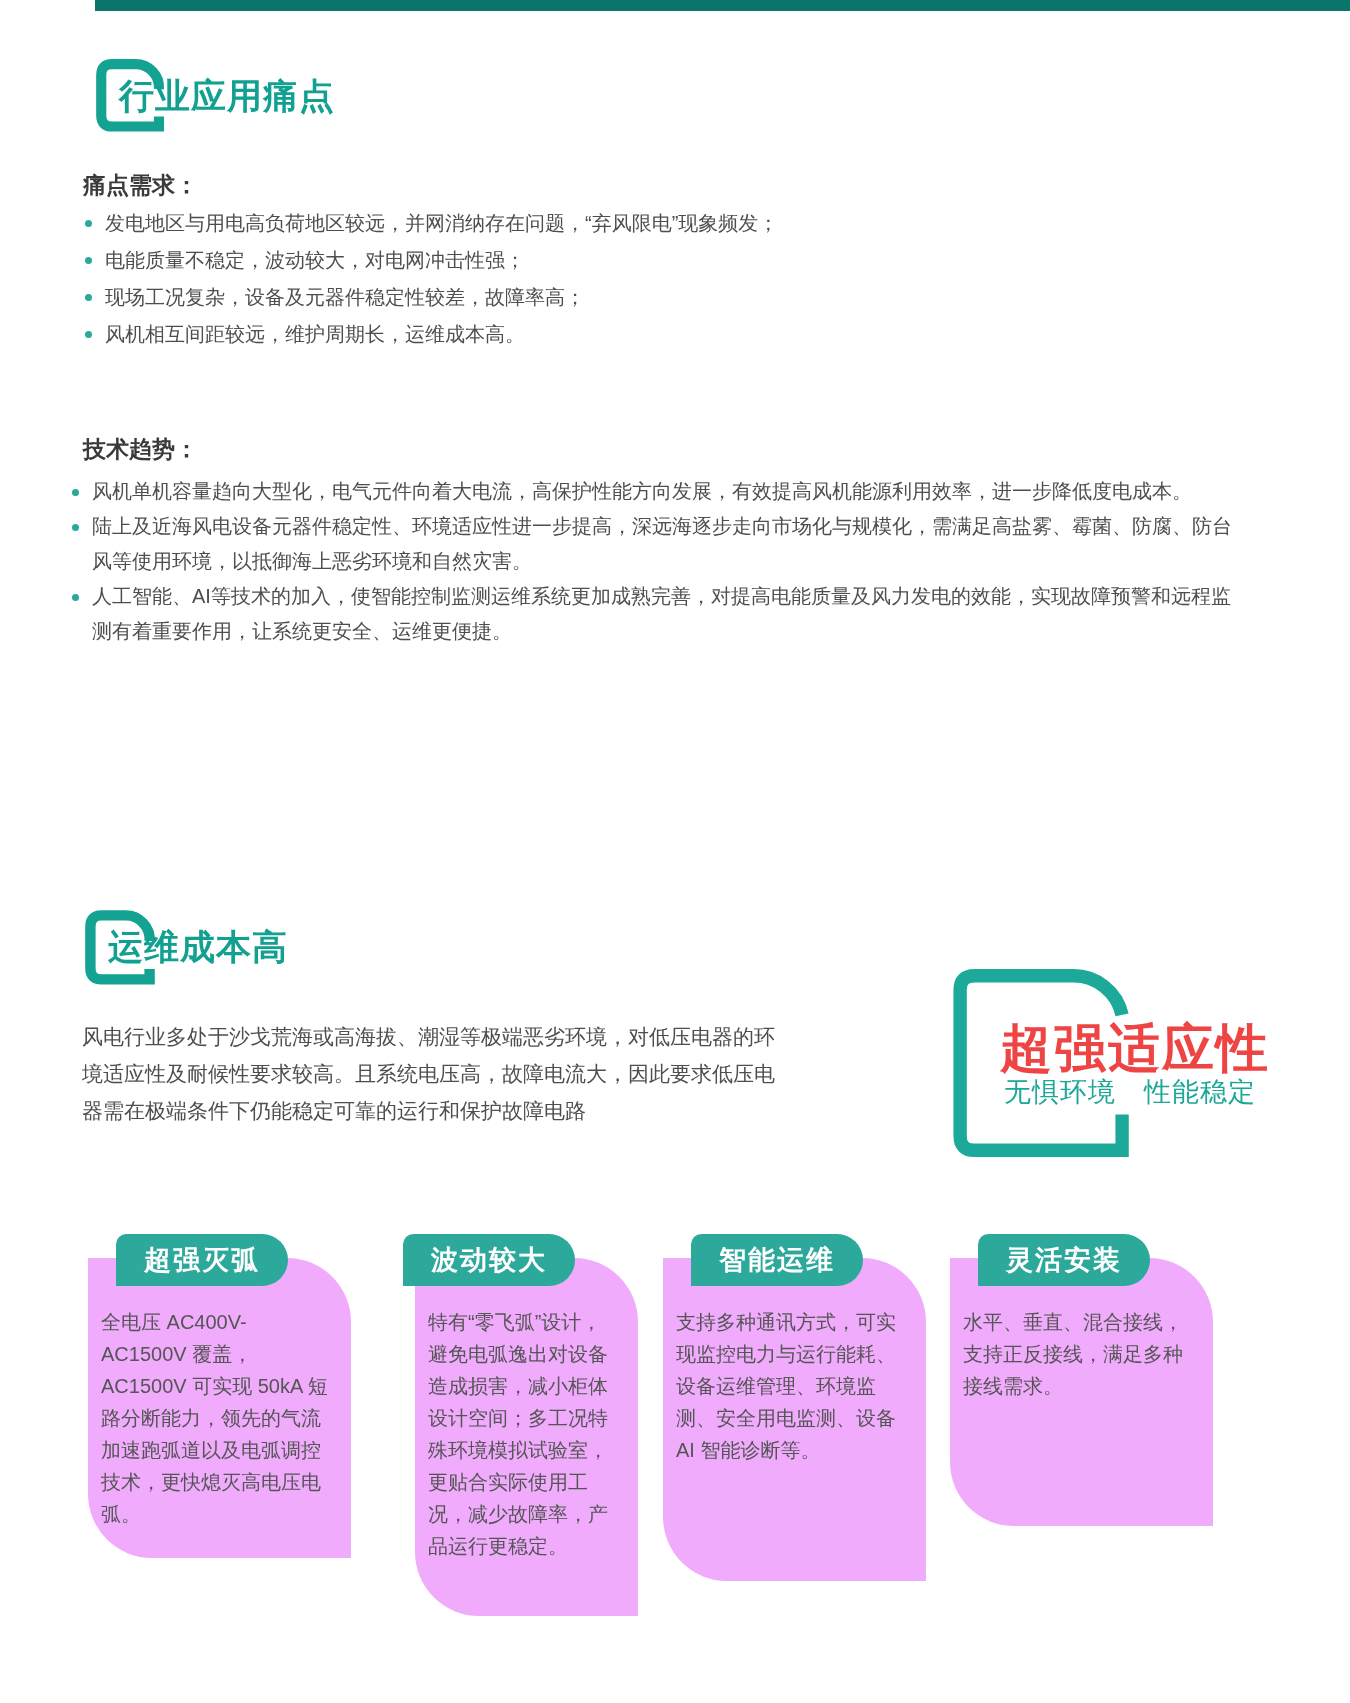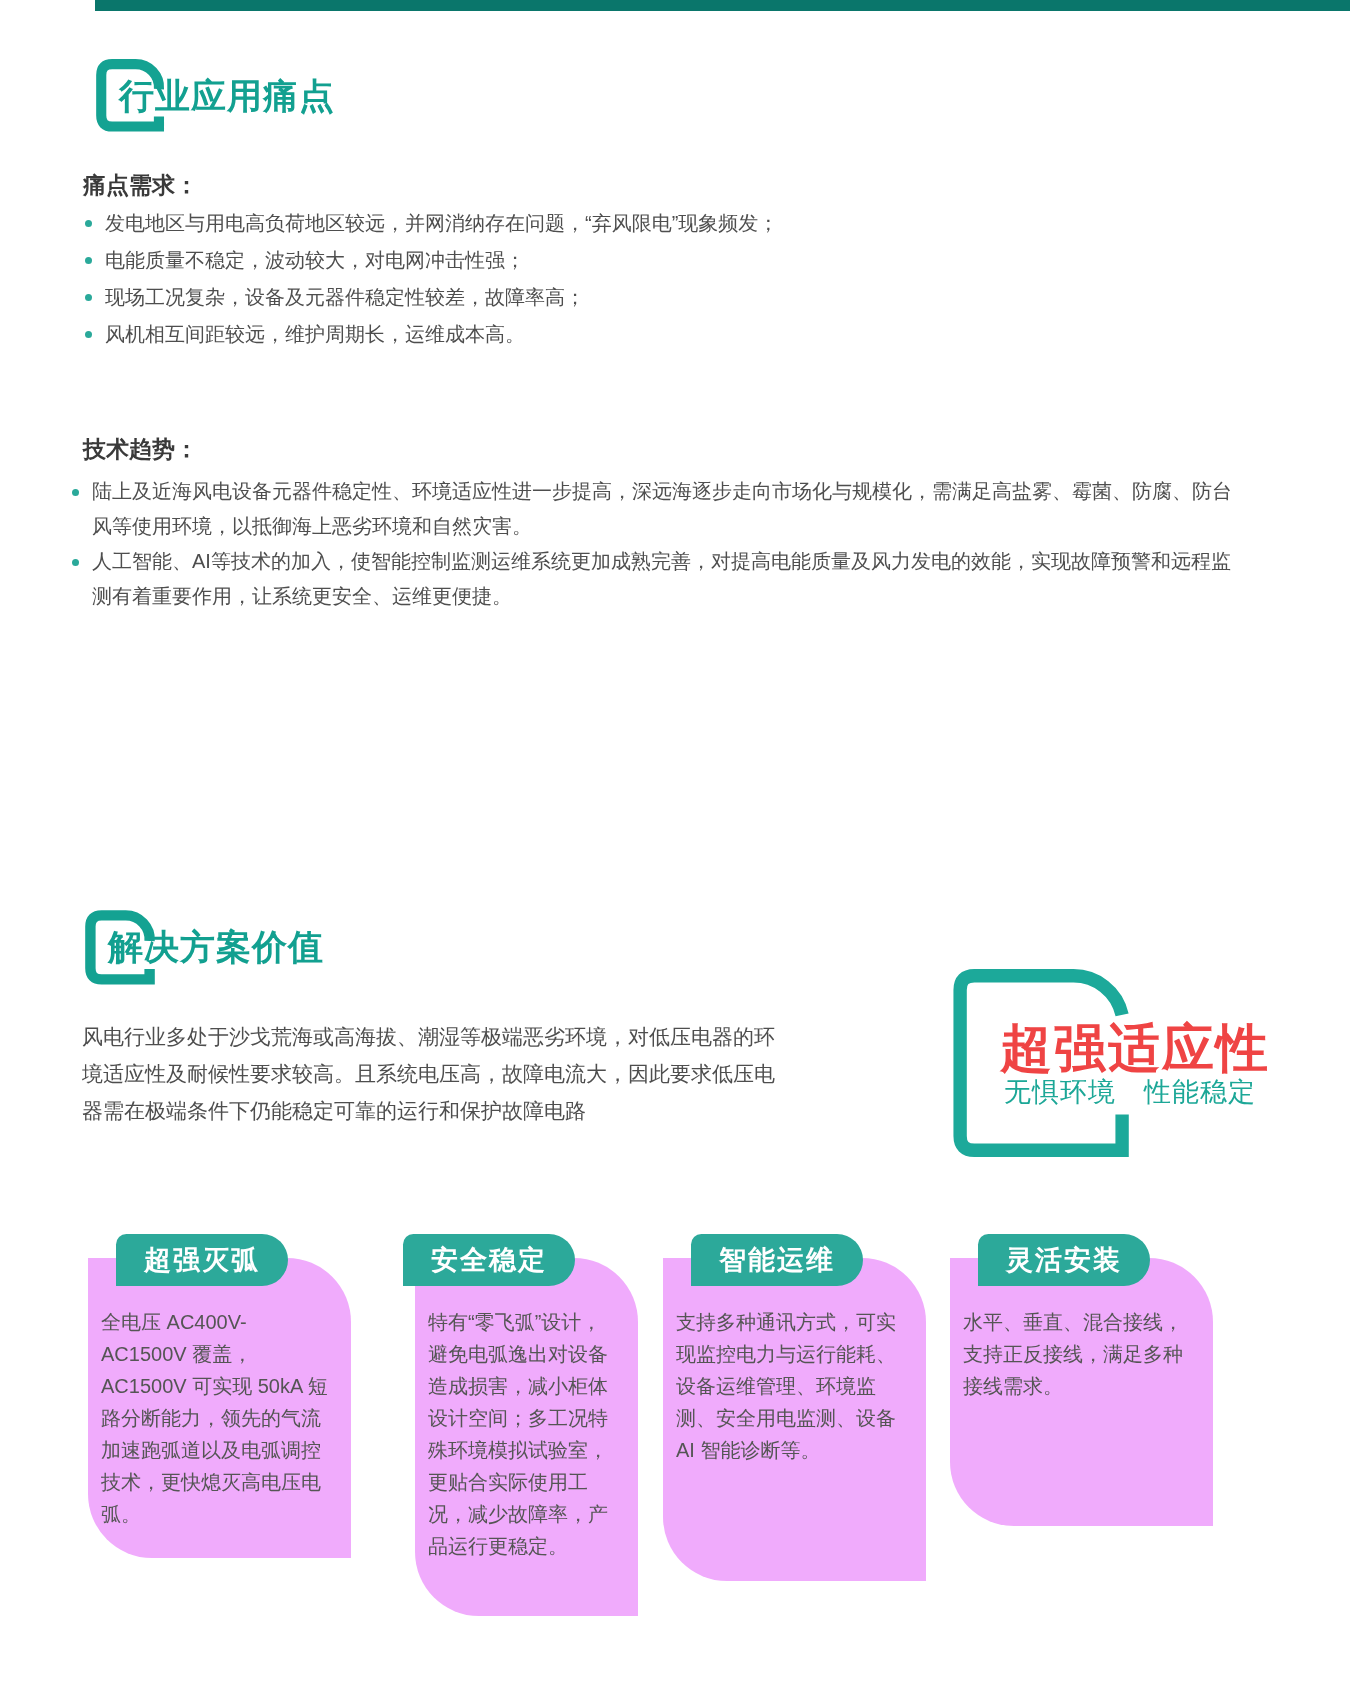--- a/index.html
+++ b/index.html
@@ -107,55 +107,59 @@
       <span class="dot"></span>
       <span>风机相互间距较远，维护周期长，运维成本高。</span>
     </li>
   </ul>
 
   <div class="sub-heading trend-heading">技术趋势：</div>
 
   <ul class="dotlist trend-list">
     <li>
       <span class="dot"></span>
+      <span>风机单机容量趋向大型化，电气元件向着大电流，高保护性能方向发展，有效提高风机能源利用效率，进一步降低度电成本。</span>
+    </li>
+    <li>
+      <span class="dot"></span>
       <span>陆上及近海风电设备元器件稳定性、环境适应性进一步提高，深远海逐步走向市场化与规模化，需满足高盐雾、霉菌、防腐、防台风等使用环境，以抵御海上恶劣环境和自然灾害。</span>
     </li>
     <li>
       <span class="dot"></span>
       <span>人工智能、AI等技术的加入，使智能控制监测运维系统更加成熟完善，对提高电能质量及风力发电的效能，实现故障预警和远程监测有着重要作用，让系统更安全、运维更便捷。</span>
     </li>
   </ul>
 
   <div class="sec-head sec2">
     <span class="bracket">
       <svg width="80" height="80" viewBox="0 0 100 100" fill="none">
         <path d="M 82 45 A 30 30 0 0 0 52 13 L 22 13 Q 8 13 8 27 L 8 79 Q 8 93 22 93 L 82 93 L 82 80" stroke="#14a292" stroke-width="13" fill="none"></path>
       </svg>
     </span>
-    <span class="sec-title">解决方案价值</span>
+    <span class="sec-title">运维成本高</span>
   </div>
 
   <div class="value-paragraph">风电行业多处于沙戈荒海或高海拔、潮湿等极端恶劣环境，对低压电器的环境适应性及耐候性要求较高。且系统电压高，故障电流大，因此要求低压电器需在极端条件下仍能稳定可靠的运行和保护故障电路</div>
 
   <div class="badge">
     <span class="bracket">
       <svg width="178" height="190" viewBox="0 0 100 106" fill="none">
         <path d="M 95 26 A 28 28 0 0 0 67 4 L 12 4 Q 4 4 4 12 L 4 94 Q 4 102 12 102 L 95 102 L 95 82" stroke="#1ca99a" stroke-width="7.5" fill="none"></path>
       </svg>
     </span>
     <span class="badge-title">超强适应性</span>
     <span class="badge-subtitle">无惧环境　性能稳定</span>
   </div>
 
   <div class="card card-1">
     <div class="tab">超强灭弧</div>
     <div class="body">全电压 AC400V-AC1500V 覆盖，AC1500V 可实现 50kA 短路分断能力，领先的气流加速跑弧道以及电弧调控技术，更快熄灭高电压电弧。</div>
   </div>
   <div class="card card-2">
-    <div class="tab">安全稳定</div>
+    <div class="tab">波动较大</div>
     <div class="body">特有“零飞弧”设计，避免电弧逸出对设备造成损害，减小柜体设计空间；多工况特殊环境模拟试验室，更贴合实际使用工况，减少故障率，产品运行更稳定。</div>
   </div>
   <div class="card card-4">
     <div class="tab">灵活安装</div>
     <div class="body">水平、垂直、混合接线，支持正反接线，满足多种接线需求。</div>
   </div>
   <div class="card card-3">
     <div class="tab">智能运维</div>
     <div class="body">支持多种通讯方式，可实现监控电力与运行能耗、设备运维管理、环境监测、安全用电监测、设备 AI 智能诊断等。</div>
   </div>

